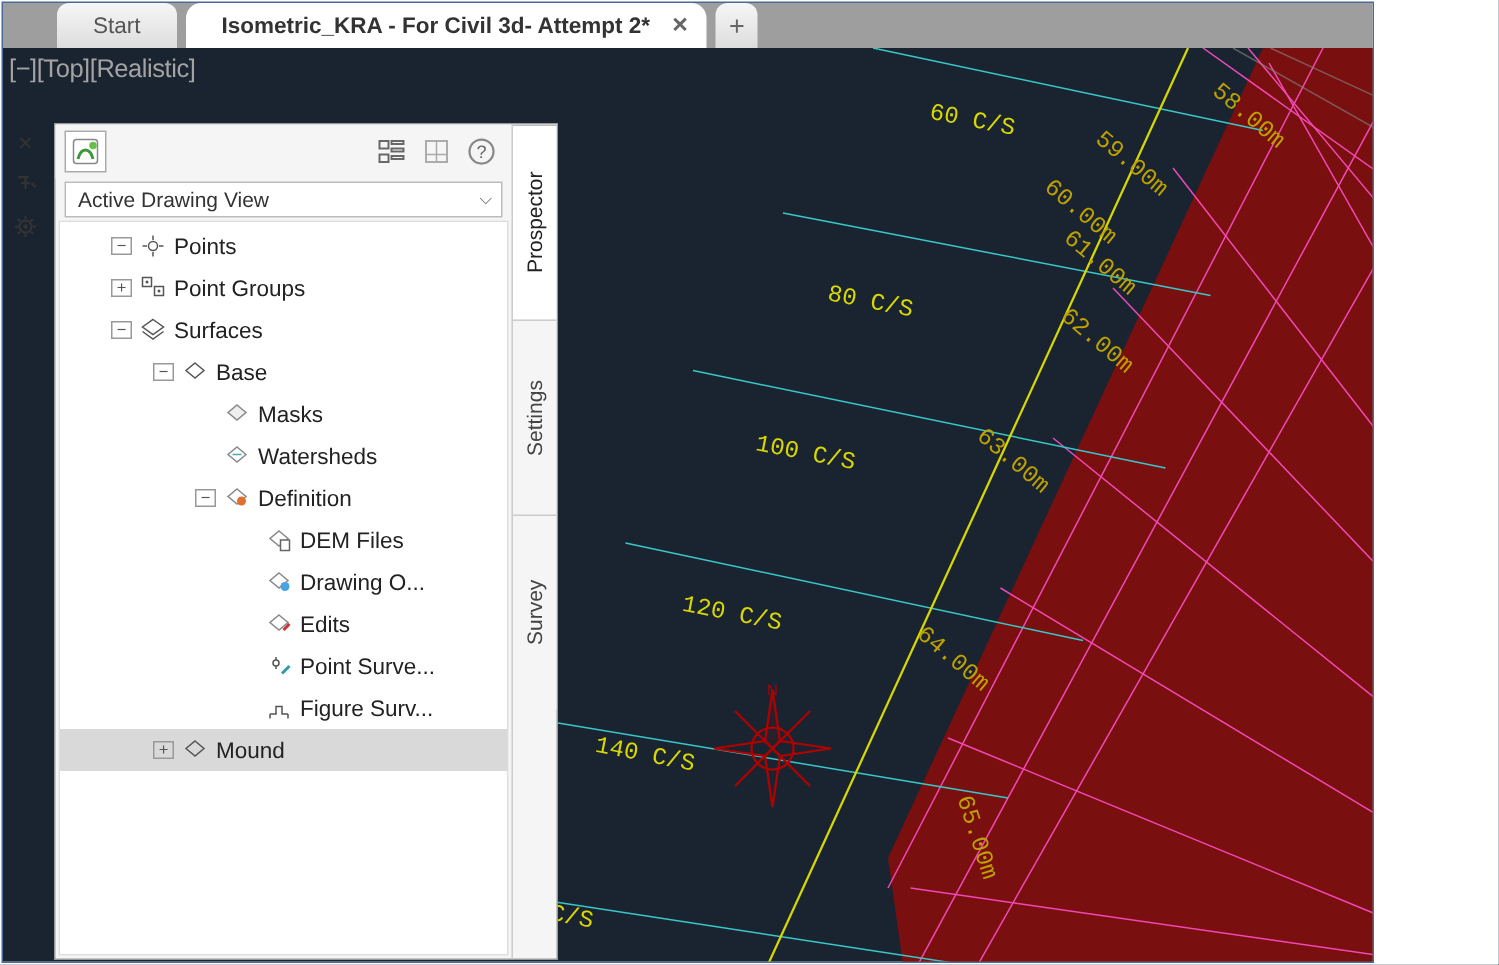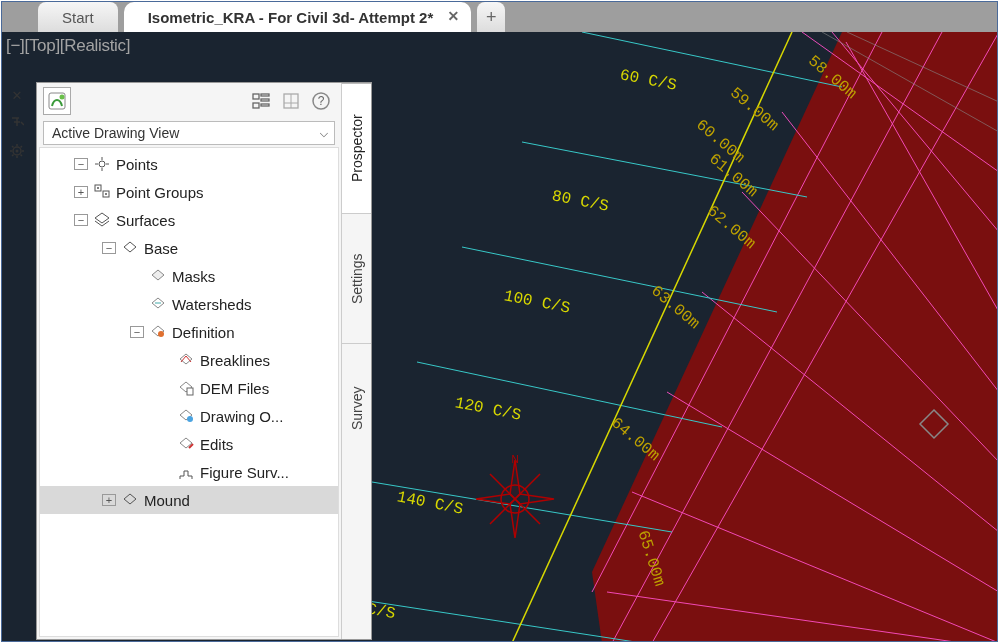--- a/index.html
+++ b/index.html
@@ -7,21 +7,21 @@
       width: 999px;
       height: 643px;
       font-family: "Segoe UI", Arial, sans-serif;
       font-size: 14px;
       overflow: hidden;
       background: #fff;
       color: #333;
     }
     .border{
       border: 1px solid #4a6a9a;
-      width: 997px;
+      width: 915px;
       height: 641px;
       margin:1px;
       position:relative;
     }
     
     .tabbar {
       height: 30px;
       background: #9e9e9e;
       display: flex;
       align-items: stretch;
@@ -429,30 +429,20 @@
                     <circle cx="12" cy="11" r="3" fill="#e07030"></circle>
                   </svg>
                 </span>
               <span>Definition</span>
             </div>
             <div class="row lvl3">
               <span class="exp blank"></span>
               <span class="nicon">
                   <svg width="18" height="18">
                     <polygon points="9,3 15,8 9,13 3,8" stroke="#888" fill="none"></polygon>
-                    <path d="M4 11 L9 5 L14 11" stroke="#c33" fill="none"></path>
-                  </svg>
-                </span>
-              <span>Breaklines</span>
-            </div>
-            <div class="row lvl3">
-              <span class="exp blank"></span>
-              <span class="nicon">
-                  <svg width="18" height="18">
-                    <polygon points="9,3 15,8 9,13 3,8" stroke="#888" fill="none"></polygon>
                     <rect x="10" y="9" width="6" height="7" fill="#fff" stroke="#666"></rect>
                   </svg>
                 </span>
               <span>DEM Files</span>
             </div>
             <div class="row lvl3">
               <span class="exp blank"></span>
               <span class="nicon">
                   <svg width="18" height="18">
                     <polygon points="9,3 15,8 9,13 3,8" stroke="#888" fill="none"></polygon>
@@ -463,20 +453,31 @@
             </div>
             <div class="row lvl3">
               <span class="exp blank"></span>
               <span class="nicon">
                   <svg width="18" height="18">
                     <polygon points="9,3 15,8 9,13 3,8" stroke="#888" fill="none"></polygon>
                     <path d="M12 13 l4 -4" stroke="#c33" stroke-width="2"></path>
                   </svg>
                 </span>
               <span>Edits</span>
+            </div>
+            <div class="row lvl3">
+              <span class="exp blank"></span>
+              <span class="nicon">
+                  <svg width="18" height="18">
+                    <circle cx="7" cy="7" r="2" stroke="#555" fill="none"></circle>
+                    <path d="M7 3v2M7 11v-2" stroke="#555"></path>
+                    <path d="M11 14 l5 -5" stroke="#39a" stroke-width="2"></path>
+                  </svg>
+                </span>
+              <span>Point Surve...</span>
             </div>
             <div class="row lvl3">
               <span class="exp blank"></span>
               <span class="nicon">
                   <svg width="18" height="18">
                     <path d="M3 13 h4 v-5 h4 v5 h4" stroke="#555" fill="none"></path>
                     <path d="M3 13 v3 M15 13 v3" stroke="#555"></path>
                   </svg>
                 </span>
               <span>Figure Surv...</span>

